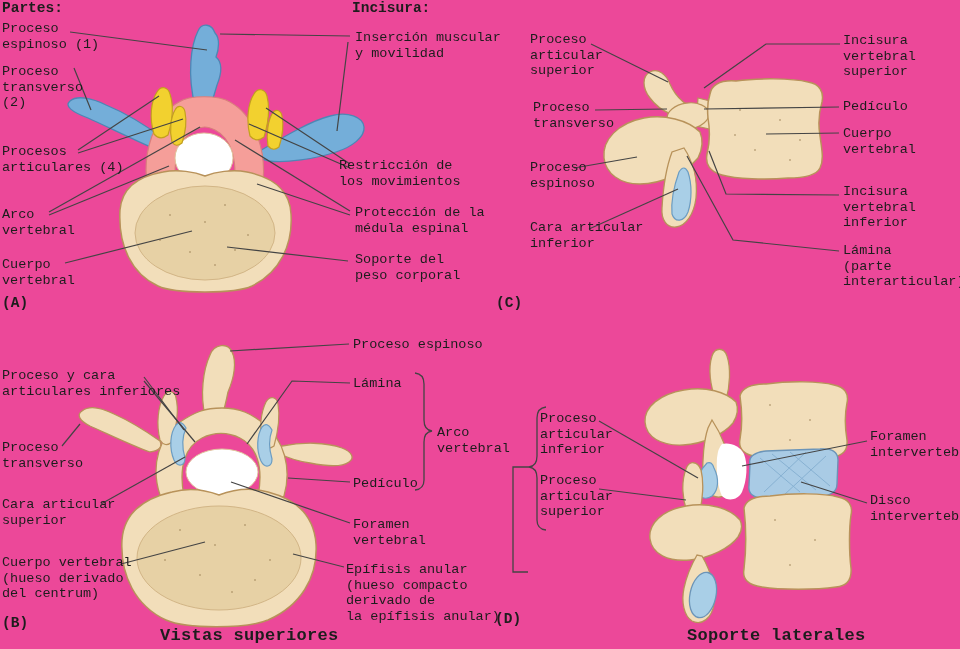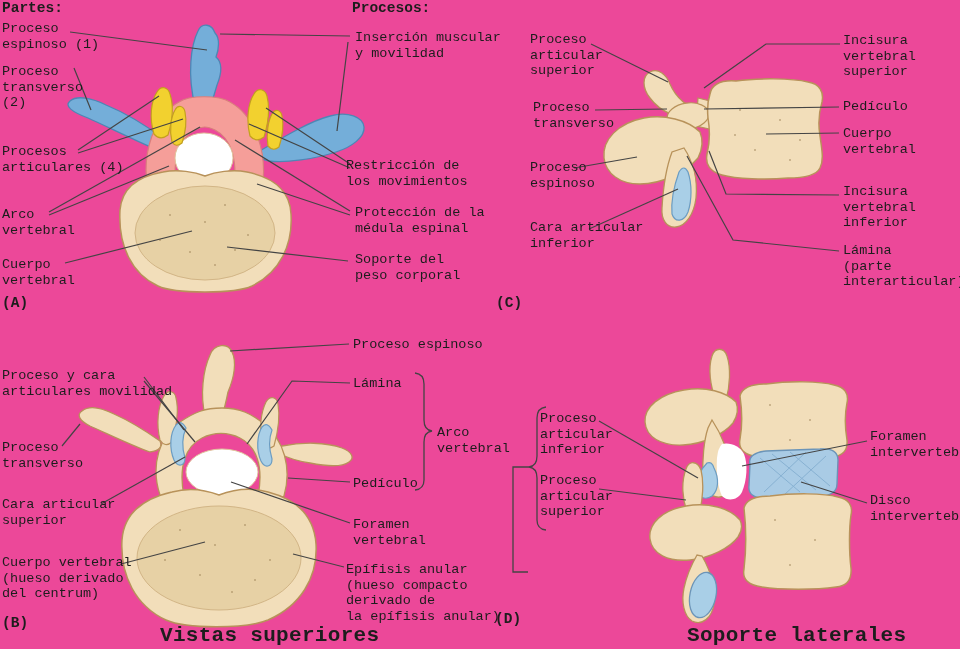--- a/index.html
+++ b/index.html
@@ -1,21 +1,21 @@
 <!DOCTYPE html>
 <html><head>
 <meta charset="utf-8">
 <style>
   html,body{margin:0;padding:0;background:#ffffff;}
   #figure{position:relative;width:960px;height:649px;background:#ec4899;overflow:hidden;
           font-family:Liberation Mono, monospace;}
   .lbl{position:absolute;font-size:13.5px;line-height:15.5px;color:#1d1d1d;white-space:pre-line;}
   .hdr{font-size:14.5px;font-weight:bold;}
   .marker{font-size:14.5px;font-weight:bold;}
-  .cap{font-size:21px;font-weight:bold;letter-spacing:.3px;}
+  .cap{font-size:17px;font-weight:bold;letter-spacing:.3px;}
   svg{position:absolute;left:0;top:0;}
 </style>
 </head>
 <body>
 
 <div id="figure">
 
   <svg width="960" height="649" viewBox="0 0 960 649">
 
     <g>
@@ -176,24 +176,24 @@
 transverso
 (2)</div>
   <div class="lbl" style="left:2px;top:144px">Procesos
 articulares (4)</div>
   <div class="lbl" style="left:2px;top:207px">Arco
 vertebral</div>
   <div class="lbl" style="left:2px;top:257px">Cuerpo
 vertebral</div>
   <div class="lbl marker" style="left:2px;top:296px">(A)</div>
 
-  <div class="lbl hdr" style="left:352px;top:1px">Procesos:</div>
+  <div class="lbl hdr" style="left:352px;top:1px">Incisura:</div>
   <div class="lbl" style="left:355px;top:30px">Inserción muscular
 y movilidad</div>
-  <div class="lbl" style="left:346px;top:158px">Restricción de
+  <div class="lbl" style="left:339px;top:158px">Restricción de
 los movimientos</div>
   <div class="lbl" style="left:355px;top:252px">Soporte del
 peso corporal</div>
   <div class="lbl" style="left:355px;top:205px">Protección de la
 médula espinal</div>
 
   <div class="lbl" style="left:530px;top:32px">Proceso
 articular
 superior</div>
   <div class="lbl" style="left:533px;top:100px">Proceso
@@ -208,21 +208,21 @@
   <div class="lbl" style="left:843px;top:99px">Pedículo</div>
   <div class="lbl" style="left:843px;top:126px">Cuerpo vertebral</div>
   <div class="lbl" style="left:843px;top:184px">Incisura
 vertebral inferior</div>
   <div class="lbl" style="left:843px;top:243px">Lámina
 (parte
 interarticular)</div>
   <div class="lbl marker" style="left:496px;top:296px">(C)</div>
 
   <div class="lbl" style="left:2px;top:368px">Proceso y cara
-articulares movilidad</div>
+articulares inferiores</div>
   <div class="lbl" style="left:2px;top:440px">Proceso
 transverso</div>
   <div class="lbl" style="left:2px;top:497px">Cara articular
 superior</div>
   <div class="lbl" style="left:2px;top:555px">Cuerpo vertebral
 (hueso derivado
 del centrum)</div>
   <div class="lbl marker" style="left:2px;top:616px">(B)</div>
   <div class="lbl" style="left:353px;top:337px">Proceso espinoso</div>
   <div class="lbl" style="left:353px;top:376px">Lámina</div>

